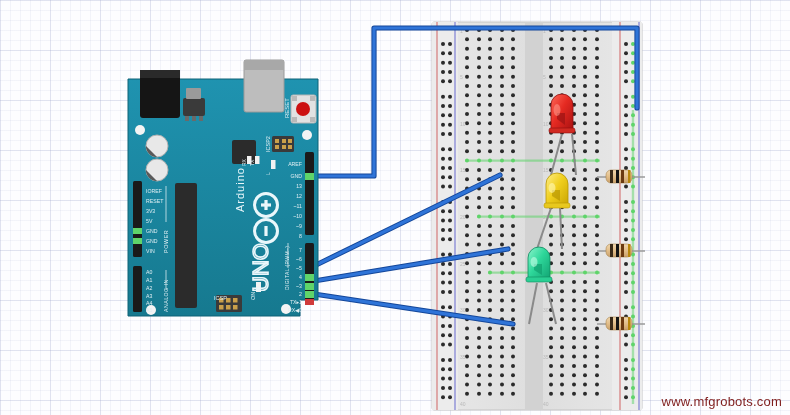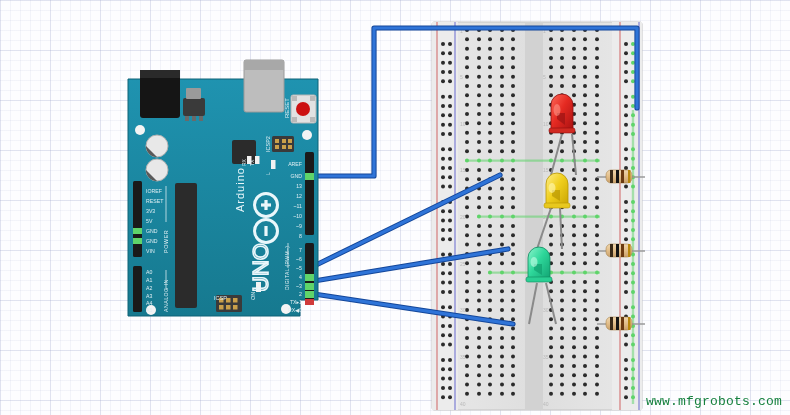--- a/index.html
+++ b/index.html
@@ -19,22 +19,22 @@
       linear-gradient(to bottom, rgba(150,160,200,.20) 1px, transparent 1px),
       linear-gradient(to right, rgba(150,160,200,.10) 1px, transparent 1px),
       linear-gradient(to bottom, rgba(150,160,200,.10) 1px, transparent 1px);
     background-size:50px 50px,50px 50px,10px 10px,10px 10px;
   }
 
   svg.layer{position:absolute;left:0;top:0;width:790px;height:415px;overflow:visible;}
 
   .wm{
     position:absolute;right:8px;bottom:6px;
-    font-family:Liberation Mono, monospace;
-    font-size:13px;color:#15803d;letter-spacing:.2px;
+    font-family:Liberation Sans, sans-serif;
+    font-size:13px;color:#7f1d1d;letter-spacing:.2px;
     white-space:nowrap;
   }
 </style>
 </head>
 <body>
 
 <div id="stage">
 
   <div class="gridpaper"></div>
 

